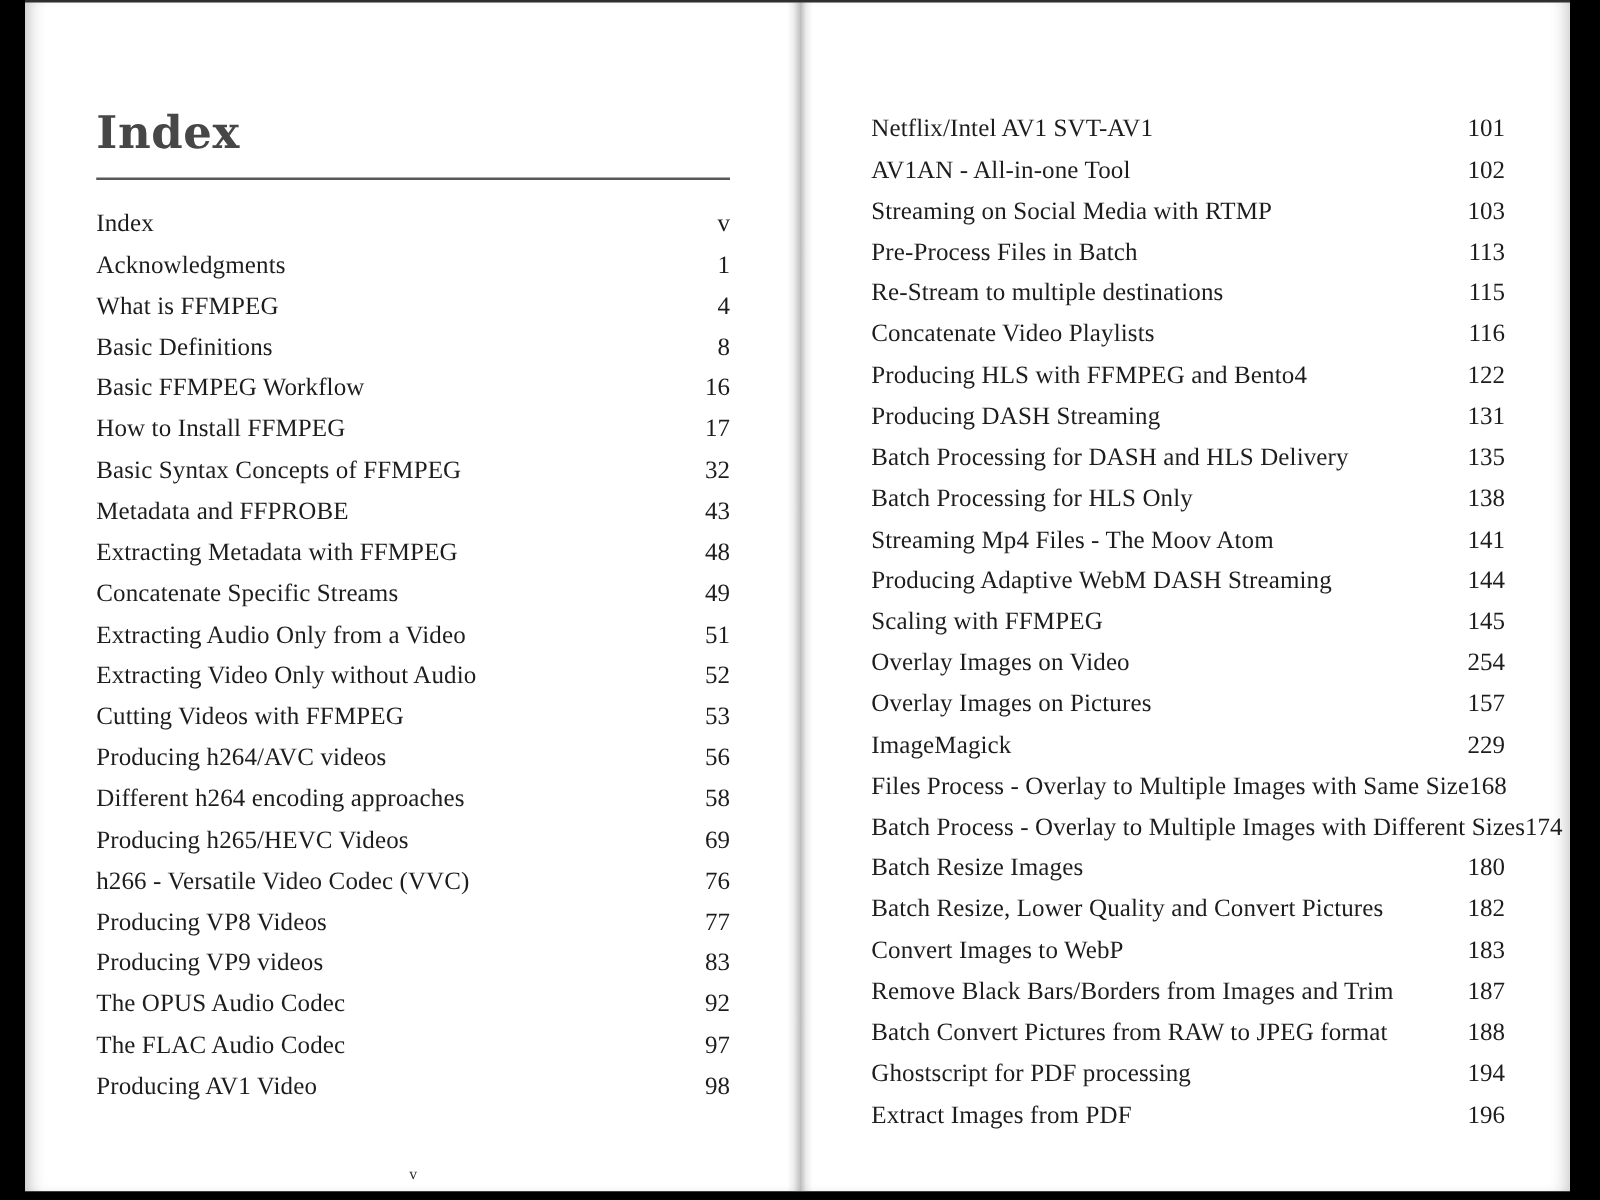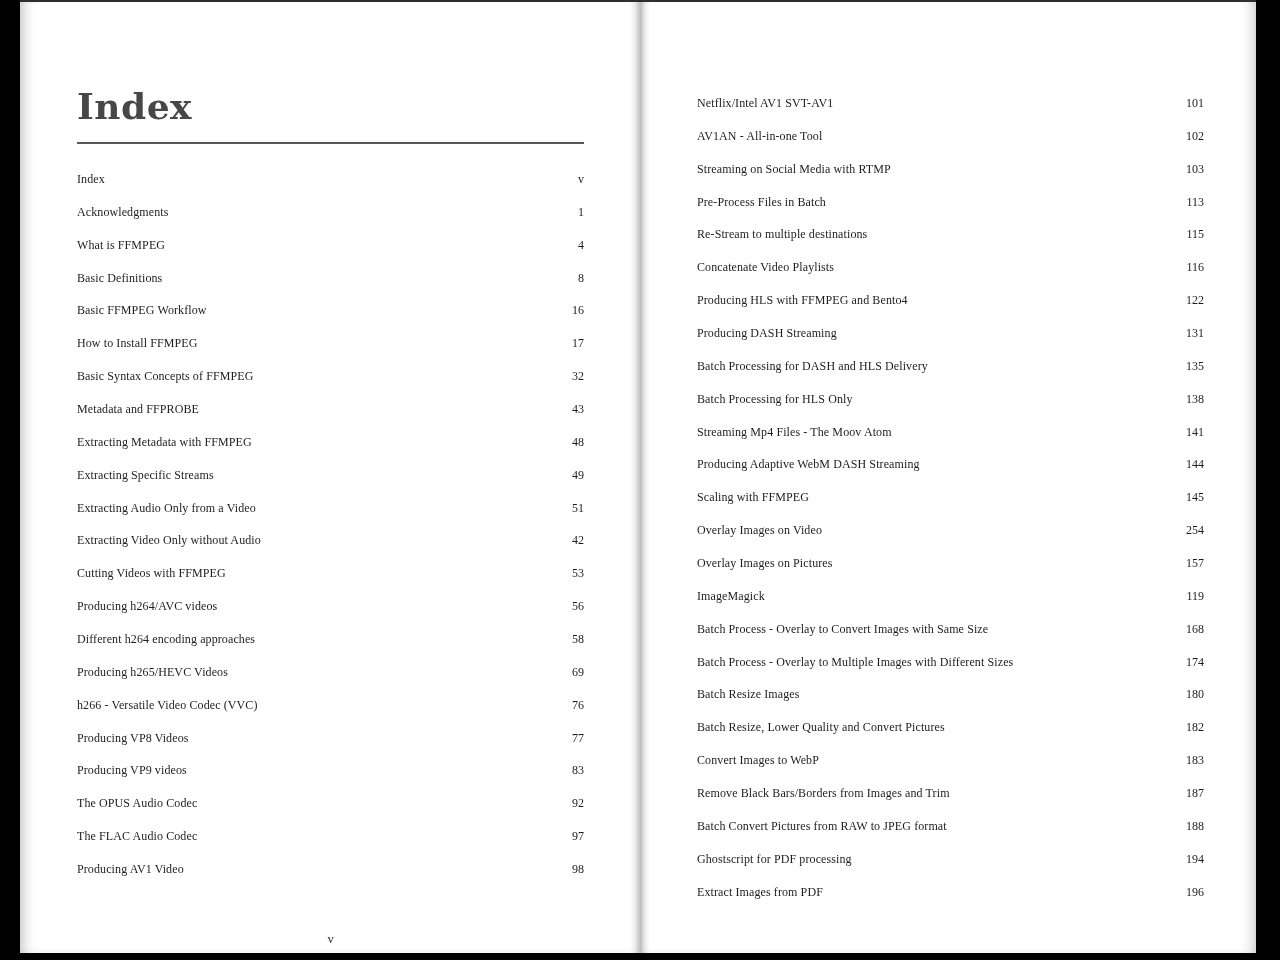--- a/index.html
+++ b/index.html
@@ -75,21 +75,21 @@
     left: 0;
     right: 0;
   }
   .toc-left  { top: 147px; }
   .toc-right { top: 71px; }
   .toc-row {
     height: 32.87px;
     display: flex;
     justify-content: space-between;
     align-items: center;
-    font-size: 12px;
+    font-size: 20px;
     color: #1d1d1d;
     white-space: nowrap;
   }
   .toc-label { letter-spacing: 0.1px; }
   .toc-page  { text-align: right; }
   .folio {
     position: absolute;
     top: 916px;
     left: 0;
     width: 100%;
@@ -137,30 +137,30 @@
         </div>
         <div class="toc-row">
           <span class="toc-label">Metadata and FFPROBE</span>
           <span class="toc-page">43</span>
         </div>
         <div class="toc-row">
           <span class="toc-label">Extracting Metadata with FFMPEG</span>
           <span class="toc-page">48</span>
         </div>
         <div class="toc-row">
-          <span class="toc-label">Extracting Specific Streams</span>
+          <span class="toc-label">Concatenate Specific Streams</span>
           <span class="toc-page">49</span>
         </div>
         <div class="toc-row">
           <span class="toc-label">Extracting Audio Only from a Video</span>
           <span class="toc-page">51</span>
         </div>
         <div class="toc-row">
           <span class="toc-label">Extracting Video Only without Audio</span>
-          <span class="toc-page">42</span>
+          <span class="toc-page">52</span>
         </div>
         <div class="toc-row">
           <span class="toc-label">Cutting Videos with FFMPEG</span>
           <span class="toc-page">53</span>
         </div>
         <div class="toc-row">
           <span class="toc-label">Producing h264/AVC videos</span>
           <span class="toc-page">56</span>
         </div>
         <div class="toc-row">
@@ -256,24 +256,24 @@
         <div class="toc-row">
           <span class="toc-label">Overlay Images on Video</span>
           <span class="toc-page">254</span>
         </div>
         <div class="toc-row">
           <span class="toc-label">Overlay Images on Pictures</span>
           <span class="toc-page">157</span>
         </div>
         <div class="toc-row">
           <span class="toc-label">ImageMagick</span>
-          <span class="toc-page">119</span>
-        </div>
-        <div class="toc-row">
-          <span class="toc-label">Batch Process - Overlay to Convert Images with Same Size</span>
+          <span class="toc-page">229</span>
+        </div>
+        <div class="toc-row">
+          <span class="toc-label">Files Process - Overlay to Multiple Images with Same Size</span>
           <span class="toc-page">168</span>
         </div>
         <div class="toc-row">
           <span class="toc-label">Batch Process - Overlay to Multiple Images with Different Sizes</span>
           <span class="toc-page">174</span>
         </div>
         <div class="toc-row">
           <span class="toc-label">Batch Resize Images</span>
           <span class="toc-page">180</span>
         </div>

